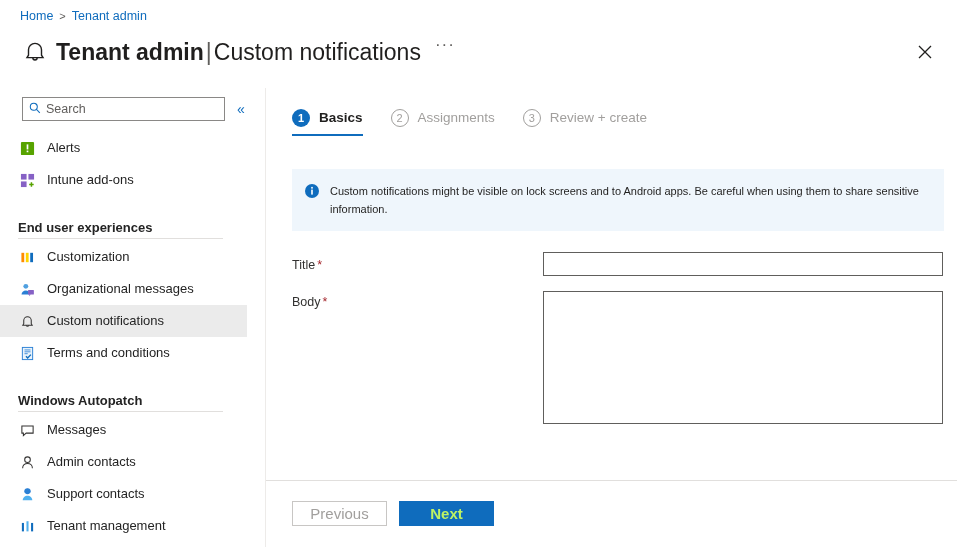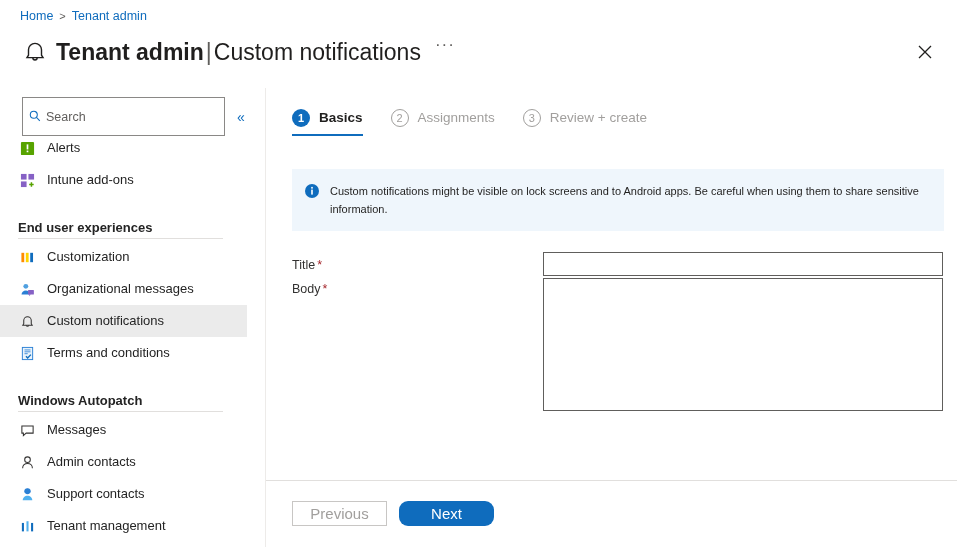--- a/index.html
+++ b/index.html
@@ -46,21 +46,21 @@
   }
 
   
   .rail {
     position: absolute; left: 0; top: 88px; width: 266px; bottom: 0;
     background: #ffffff;
     border-right: 1px solid #edebe9;
   }
   .search-row { position: absolute; left: 22px; top: 9px; width: 240px; display:flex; align-items:center; }
   .search-box {
-    width: 203px; height: 39px; border: 1px solid #8a8886; background:#fff;
+    width: 203px; height: 24px; border: 1px solid #8a8886; background:#fff;
     display: flex; align-items: center; padding: 0 6px; gap: 5px;
   }
   .search-input {
     border: none; outline: none; padding: 0; margin: 0;
     font-family: "Liberation Sans", sans-serif; font-size: 12.5px;
     color: #323130; width: 100%; background: transparent;
   }
   .search-input::placeholder { color: #605e5c; }
   .collapse-btn {
     margin-left: 12px; color: #0f6cbd; font-size: 14px; cursor: pointer; line-height: 14px;
@@ -117,21 +117,21 @@
     position: absolute; left: 26px; top: 81px; width: 652px;
     background: #eff6fc;
     display: flex; gap: 10px;
     padding: 13px 14px 13px 12px;
   }
   .info-ico { flex: 0 0 16px; width:16px; height:16px; margin-top:1px; }
   .info-text { font-size: 11px; line-height: 18px; color: #201f1e; }
 
   .field-row { position: absolute; left: 26px; right: 14px; display: flex; align-items: flex-start; }
   .field-row.title-field { top: 164px; align-items: center; }
-  .field-row.body-field { top: 190px; }
+  .field-row.body-field { top: 203px; }
   .field-label {
     width: 251px; flex: 0 0 251px; font-size: 12.5px; line-height: 17px;
     color: #323130; padding-top: 3px;
   }
   .req { color: #a4262c; padding-left: 2px; }
   .text-input {
     width: 400px; height: 24px; border: 1px solid #605e5c; background: #fff;
     font-family: "Liberation Sans", sans-serif; font-size: 12.5px;
     padding: 0 6px; color: #323130; outline: none;
   }
@@ -143,21 +143,21 @@
 
   .footer-rule { position: absolute; left: 0; right: 0; top: 392px; height: 1px; background: #e1dfdd; }
   .footer { position: absolute; left: 26px; top: 413px; display: flex; gap: 12px; }
   .btn {
     height: 25px; min-width: 95px; padding: 0 14px;
     font-family: "Liberation Sans", sans-serif; font-size: 15px;
     display: flex; align-items: center; justify-content: center;
     cursor: pointer; border: 1px solid transparent;
   }
   .btn.secondary { background: #fff; border-color: #c8c6c4; color: #a19f9d; }
-  .btn.primary { background: #0f6cbd; color: #ffffff; font-weight: 400; border-radius: 9px; }
+  .btn.primary { background: #0f6cbd; color: #bef264; font-weight: 700; }
 </style>
 </head>
 <body>
 
 <div class="page">
 
   <div class="breadcrumb">
     <span class="crumb-link">Home</span>
     <span class="crumb-sep">&gt;</span>
     <span class="crumb-link">Tenant admin</span>

